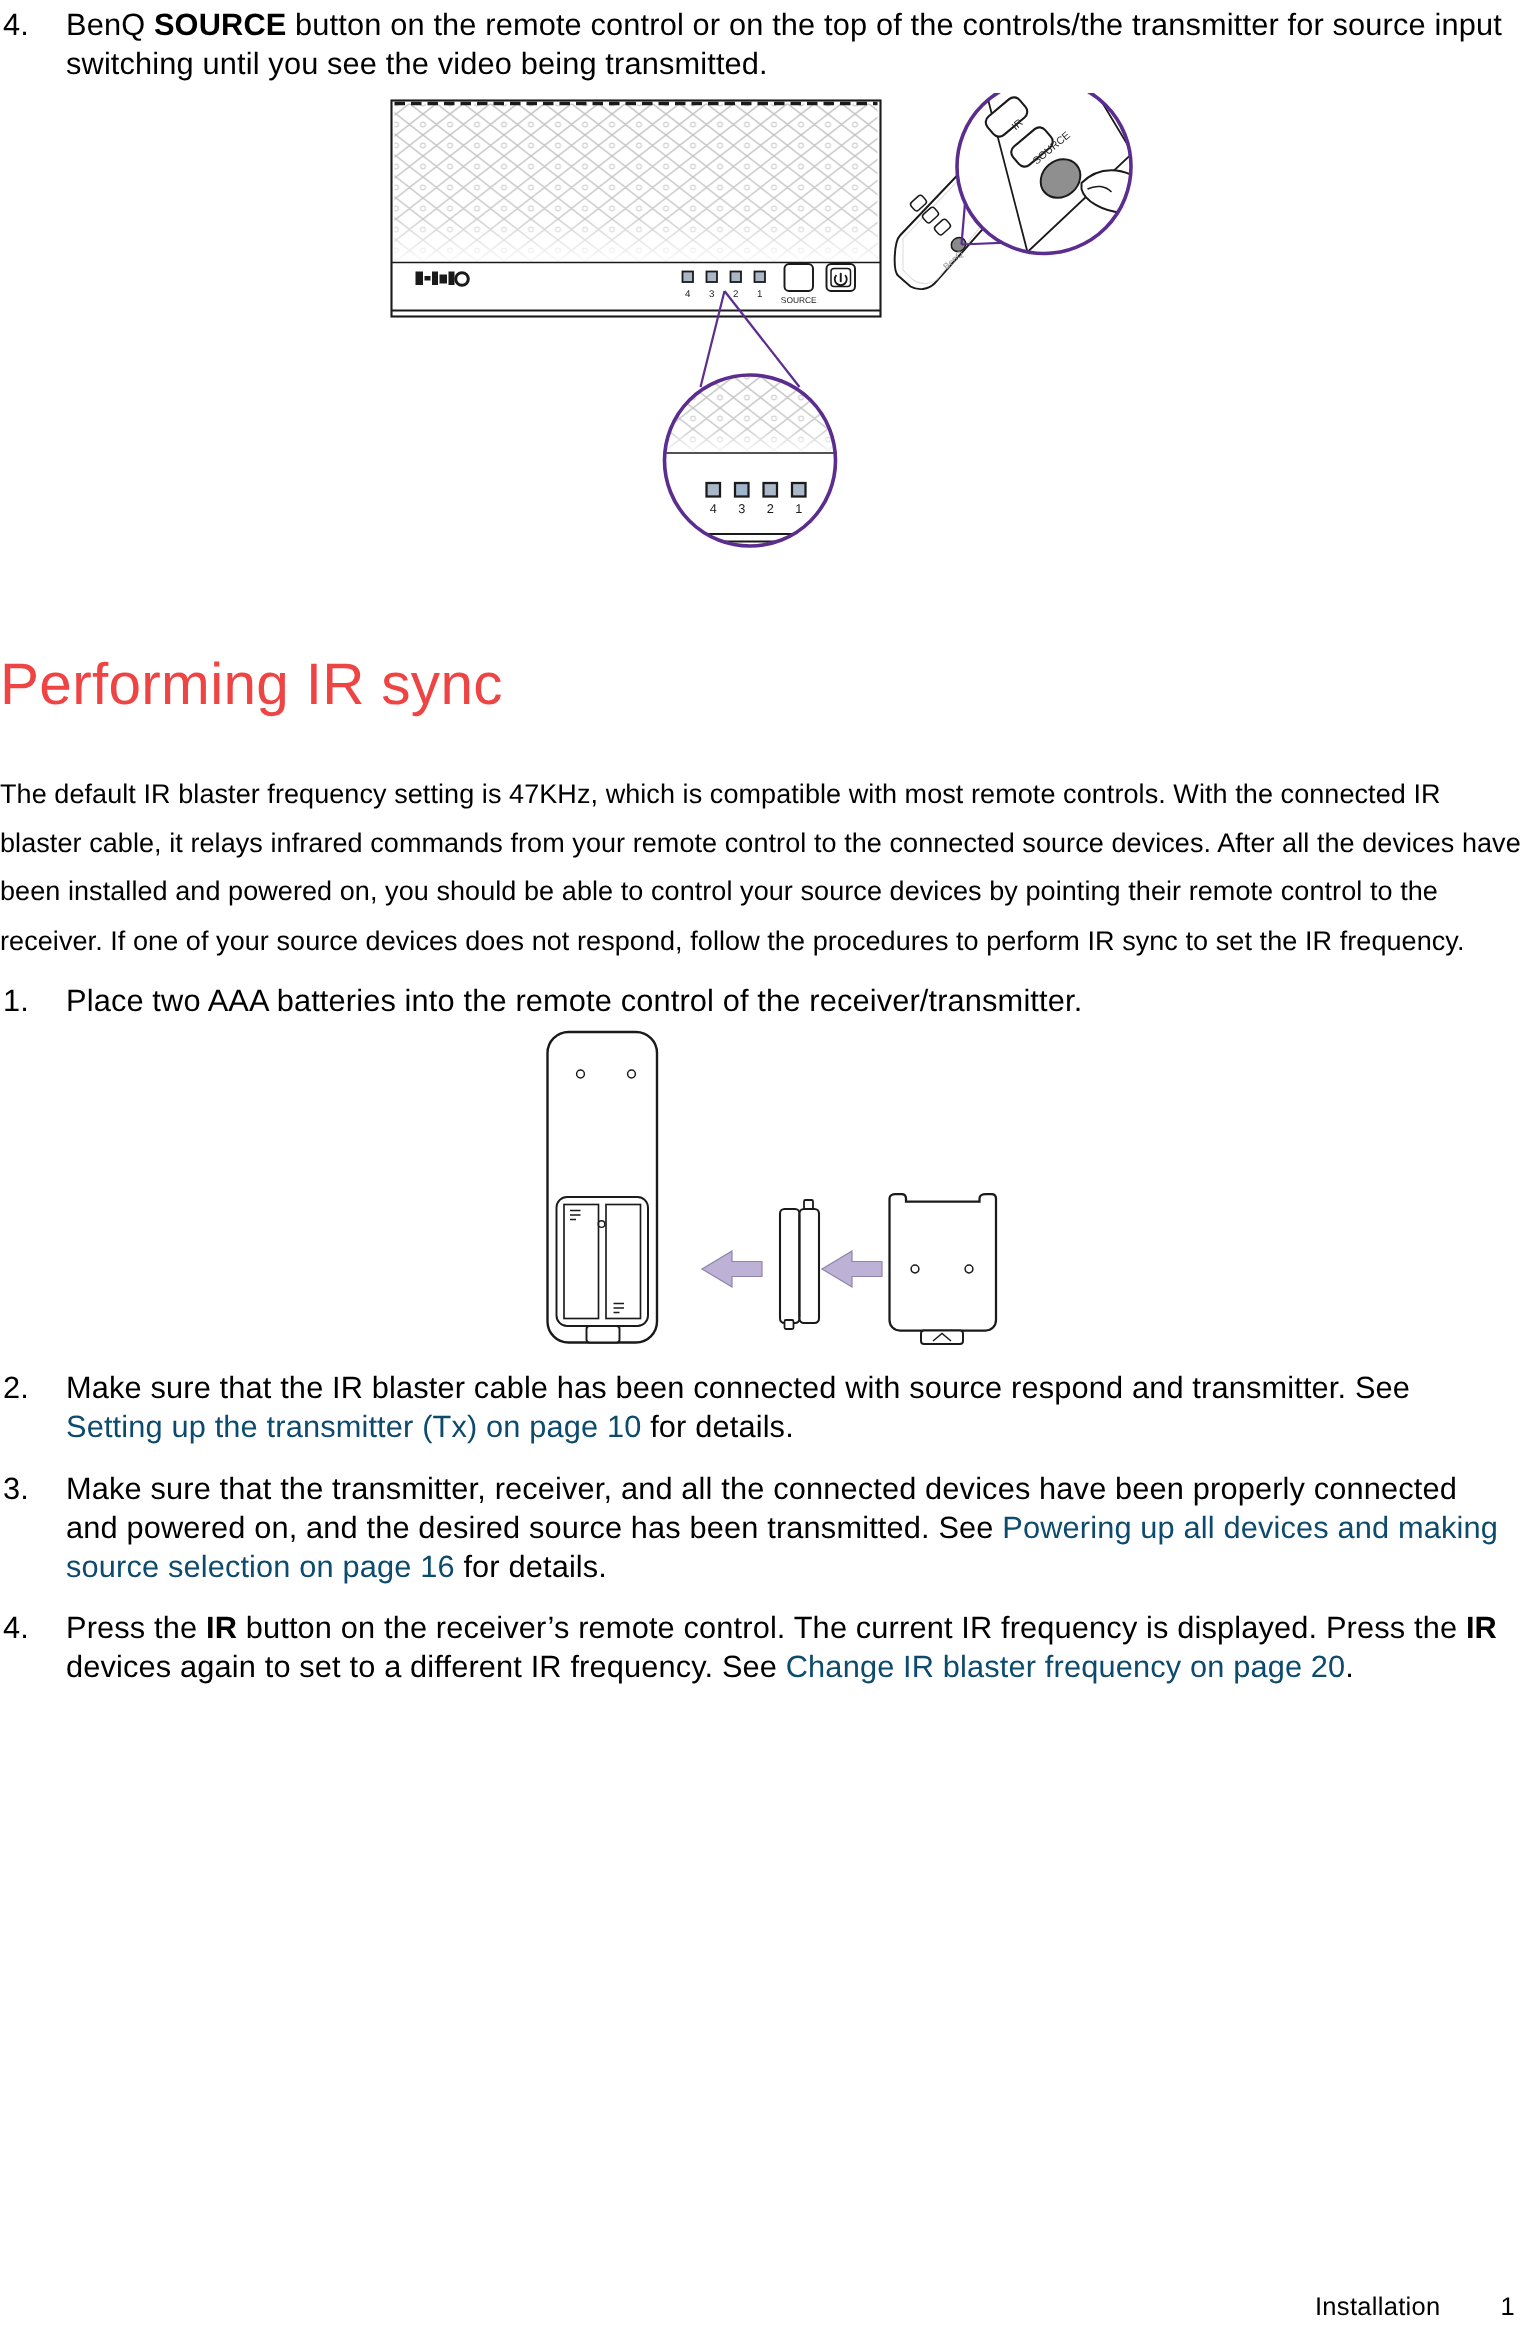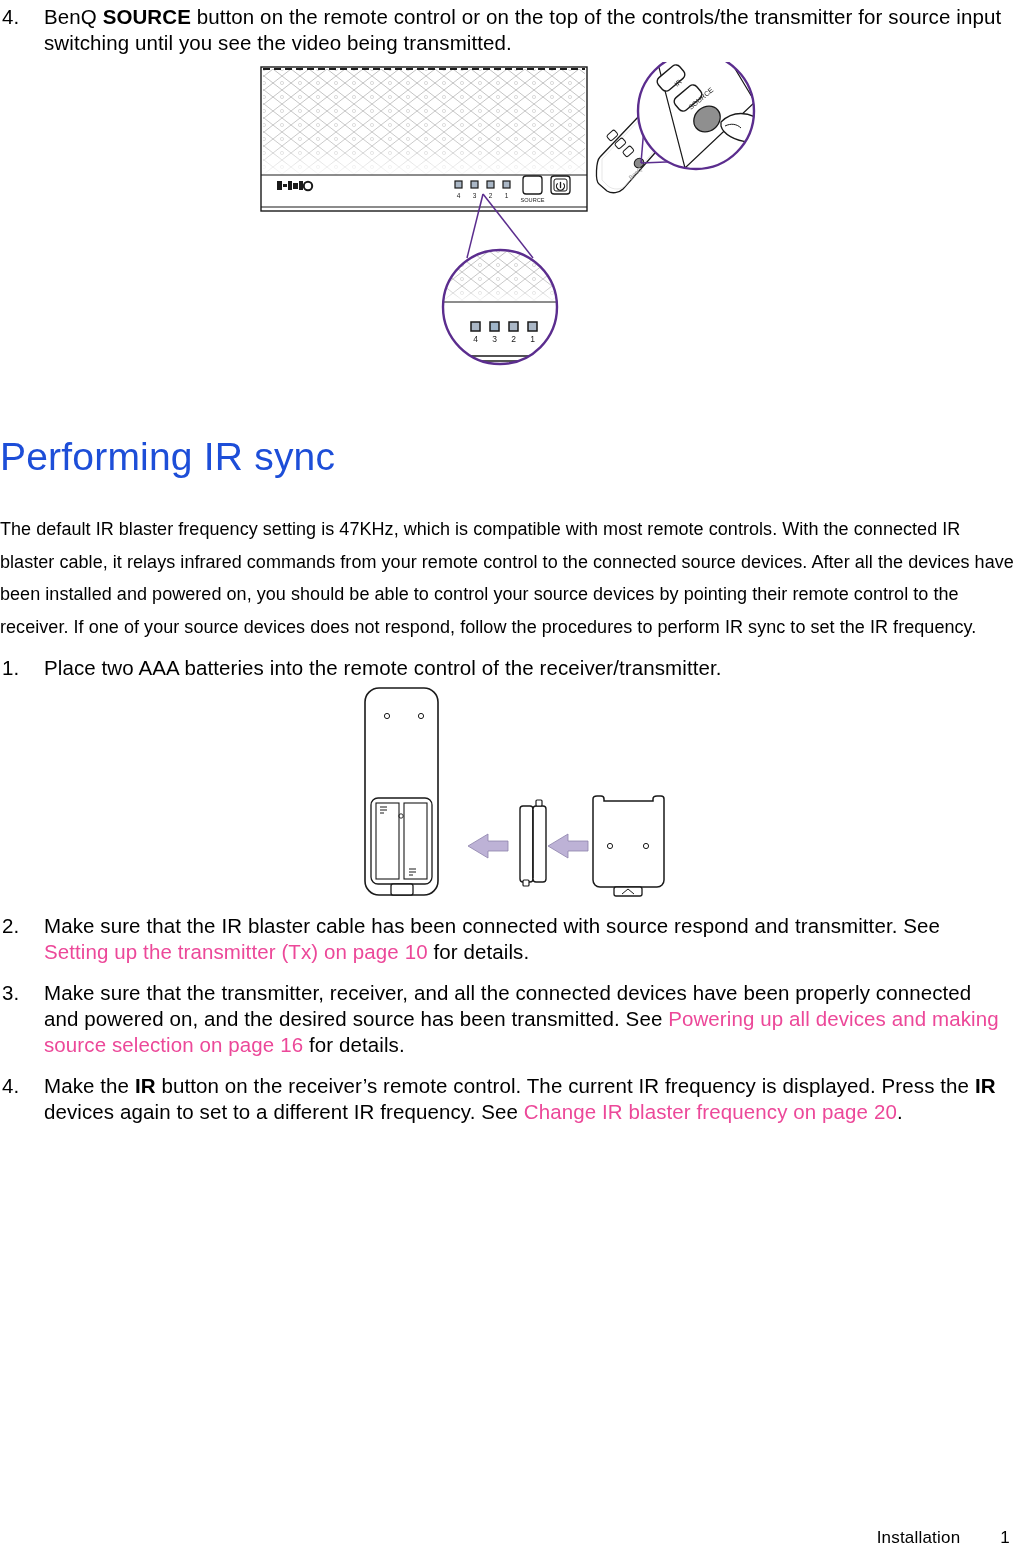--- a/index.html
+++ b/index.html
@@ -43,41 +43,41 @@
     flex: 0 0 44px;
     text-align: left;
     padding-left: 2px;
     box-sizing: border-box;
   }
   .li .body {
     flex: 1 1 auto;
   }
   b, .bold { font-weight: bold; }
   .link {
-    color: #ec4899;
+    color: #0c4a6e;
     text-decoration: none;
   }
 
   
   #step-top {
     position: absolute;
     left: 0;
     top: 4px;
     width: 1002px;
   }
 
   
   #section-heading {
     position: absolute;
     left: 0;
     top: 408px;
     font-size: 39px;
     line-height: 46px;
     font-weight: 400;
-    color: #1d4ed8;
+    color: #ef4444;
     letter-spacing: 0.2px;
   }
 
   
   #intro-paragraph {
     position: absolute;
     left: 0;
     top: 473px;
     width: 1016px;
     font-size: 18px;
@@ -290,21 +290,21 @@
       <span class="body"><span>Make sure that the IR blaster cable has been connected with source respond and transmitter. See </span><a class="link" href="#">Setting up the transmitter (Tx) on page 10</a><span> for details.</span></span>
     </li>
 
     <li class="li" style="position:absolute;left:0;top:325px;width:1000px;">
       <span class="marker">3.</span>
       <span class="body"><span>Make sure that the transmitter, receiver, and all the connected devices have been properly connected and powered on, and the desired source has been transmitted. See </span><a class="link" href="#">Powering up all devices and making source selection on page 16</a><span> for details.</span></span>
     </li>
 
     <li class="li" style="position:absolute;left:0;top:418px;width:1000px;">
       <span class="marker">4.</span>
-      <span class="body"><span>Make the </span><b>IR</b><span> button on the receiver’s remote control. The current IR frequency is displayed. Press the </span><b>IR</b><span> devices again to set to a different IR frequency. See </span><a class="link" href="#">Change IR blaster frequency on page 20</a><span>.</span></span>
+      <span class="body"><span>Press the </span><b>IR</b><span> button on the receiver’s remote control. The current IR frequency is displayed. Press the </span><b>IR</b><span> devices again to set to a different IR frequency. See </span><a class="link" href="#">Change IR blaster frequency on page 20</a><span>.</span></span>
     </li>
   </ol>
 
   <div id="figure-battery">
     <svg width="310" height="215" viewBox="0 0 310 215" xmlns="http://www.w3.org/2000/svg">
 
       <g>
         <rect x="5" y="2" width="73" height="207" rx="14" fill="#ffffff" stroke="#1a1a1a" stroke-width="1.6"></rect>
         <circle cx="27" cy="30" r="2.6" fill="none" stroke="#1a1a1a" stroke-width="1"></circle>
         <circle cx="61" cy="30" r="2.6" fill="none" stroke="#1a1a1a" stroke-width="1"></circle>

